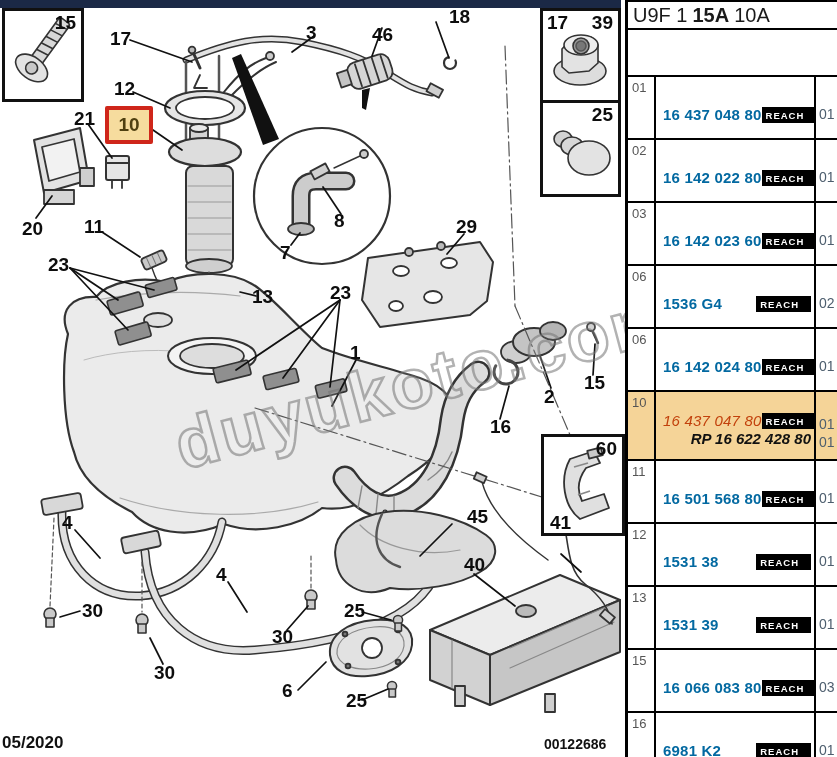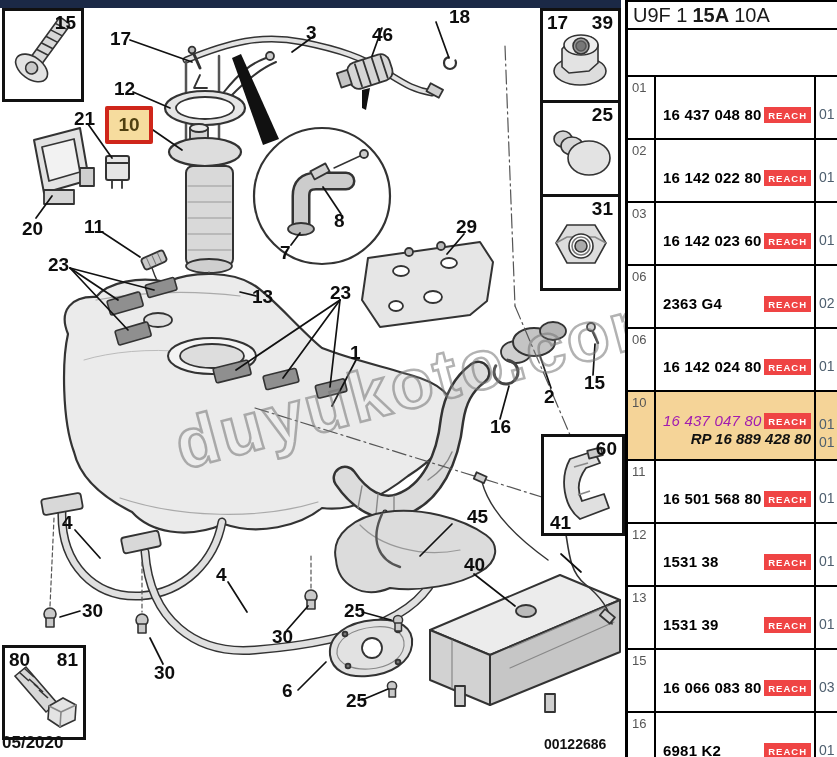--- a/index.html
+++ b/index.html
@@ -37,30 +37,30 @@
     border-top:2px solid #000;border-bottom:2px solid #000;
     display:flex;align-items:center;padding-left:5px;box-sizing:border-box;
     font:400 20px "Liberation Sans",sans-serif;color:#1a1a1a;gap:5px;
   }
   #hdr .b{font-weight:700;}
   #rows{position:absolute;left:0;top:75px;width:100%;border-top:2px solid #000;}
   .trow{display:flex;height:61px;border-bottom:2px solid #000;box-sizing:content-box;background:#fff;}
   .trow.hl{background:#f5d498;height:67px;}
   .tref{width:22px;border-right:2px solid #000;font:400 13px "Liberation Sans",sans-serif;color:#555;padding:3px 0 0 4px;}
   .tmain{flex:1;border-right:2px solid #000;display:flex;align-items:center;justify-content:space-between;padding:14px 3px 0 7px;min-width:0;}
-  .tpart{font:700 15px "Liberation Sans",sans-serif;color:#000000;letter-spacing:.2px;white-space:nowrap;}
+  .tpart{font:700 15px "Liberation Sans",sans-serif;color:#0369a1;letter-spacing:.2px;white-space:nowrap;}
   .reach{
-    background:#ef4444;color:#fff;font:700 9.5px "Liberation Sans",sans-serif;
-    letter-spacing:1px;padding:3px 4px 2px 4px;flex:none;
+    background:#000000;color:#fff;font:700 9.5px "Liberation Sans",sans-serif;
+    letter-spacing:1px;padding:3px 12px 2px 4px;flex:none;
   }
   .tqty{width:21px;display:flex;align-items:center;padding:12px 0 0 3px;font:400 14px "Liberation Sans",sans-serif;color:#4d5e6e;}
   
   .tmain.two{flex-direction:column;align-items:stretch;padding:10px 3px 2px 7px;justify-content:center;gap:1px;}
   .line1{display:flex;align-items:center;justify-content:space-between;}
-  .tpart.it{font-style:italic;font-weight:400;color:#a21caf;}
+  .tpart.it{font-style:italic;font-weight:400;color:#c2410c;}
   .rp{font:700 italic 15px "Liberation Sans",sans-serif;font-style:italic;text-align:right;color:#111;white-space:nowrap;}
   .tqty.two{flex-direction:column;align-items:flex-start;justify-content:center;padding-top:14px;gap:2px;}
 </style>
 </head>
 <body>
 
 <div id="diagram">
   <div id="topbar"></div>
 
   <svg id="artwork" width="625" height="757" viewBox="0 0 625 757">
@@ -355,63 +355,33 @@
     <span class="lbl tr">25</span>
     <svg width="75" height="91" viewBox="0 0 75 91">
       <g stroke="#333" stroke-width="1.6" fill="#e3e3e3">
         <ellipse cx="20" cy="36" rx="9" ry="8" fill="#d2d2d2"></ellipse>
         <ellipse cx="29" cy="43" rx="11" ry="9" fill="#d8d8d8"></ellipse>
         <ellipse cx="46" cy="55" rx="21" ry="17"></ellipse>
       </g>
     </svg>
   </div>
 
-  <div class="inset" style="left:540px;top:194px;width:75px;height:91px">
-    <span class="lbl tr">31</span>
-    <svg width="75" height="91" viewBox="0 0 75 91">
-      <g stroke="#333" stroke-width="1.6" fill="#ddd">
-        <path d="M13,46 L24,28 L52,28 L63,46 L52,66 L24,66 Z"></path>
-        <path d="M13,46 L24,40 L52,40 L63,46" fill="none" stroke="#888"></path>
-        <circle cx="38" cy="49" r="12" fill="#fff"></circle>
-        <circle cx="38" cy="49" r="9" fill="none" stroke="#777"></circle>
-        <circle cx="38" cy="49" r="6" fill="#aaa"></circle>
-      </g>
-    </svg>
-  </div>
 
   <div class="inset" style="left:541px;top:434px;width:78px;height:96px">
     <span class="lbl tr">60</span>
     <svg width="78" height="96" viewBox="0 0 78 96">
       <g stroke="#333" stroke-width="1.8" fill="#e0e0e0" stroke-linejoin="round">
         <path d="M26,22 L50,14 L56,26 L42,31 C34,42 33,54 38,64 L60,57 L65,71 L36,82 C20,70 15,42 26,22 Z"></path>
         <path d="M30,30 L44,26" stroke="#888"></path>
         <path d="M34,58 L46,54" stroke="#888"></path>
         <rect x="44" y="12" width="14" height="8" transform="rotate(-14 51 16)" fill="#c8c8c8"></rect>
       </g>
     </svg>
   </div>
 
-  <div class="inset" style="left:2px;top:645px;width:78px;height:89px">
-    <span class="lbl tl">80</span>
-    <span class="lbl tr">81</span>
-    <svg width="78" height="89" viewBox="0 0 78 89">
-      <g stroke="#333" stroke-width="1.6" fill="#d8d8d8">
-        <polygon points="10,28 21,19 52,55 41,64"></polygon>
-        <line x1="14" y1="24" x2="24" y2="33"></line>
-          <line x1="19" y1="20" x2="29" y2="29"></line>
-        <line x1="24" y1="31" x2="33" y2="39"></line>
-          <line x1="29" y1="36" x2="38" y2="44"></line>
-        <line x1="34" y1="42" x2="43" y2="50"></line>
-        <polygon points="44,58 58,50 71,57 70,72 55,79 43,71" fill="#e3e3e3"></polygon>
-        <line x1="44" y1="58" x2="56" y2="64" stroke="#888"></line>
-        <line x1="56" y1="64" x2="71" y2="57" stroke="#888"></line>
-        <line x1="56" y1="64" x2="55" y2="79" stroke="#888"></line>
-      </g>
-    </svg>
-  </div>
 
   <div id="date">05/2020</div>
   <div id="plate">00122686</div>
 </div>
 
 <div id="panel">
   <div id="hdr">
     <span>U9F 1</span>
     <span class="b">15A</span>
     <span>10A</span>
@@ -442,21 +412,21 @@
       <div class="tmain">
         <span class="tpart">16 142 023 60</span>
         <span class="reach">REACH</span>
       </div>
       <div class="tqty">01</div>
     </div>
 
     <div class="trow">
       <div class="tref">06</div>
       <div class="tmain">
-        <span class="tpart">2363 G4</span>
+        <span class="tpart">1536 G4</span>
         <span class="reach">REACH</span>
       </div>
       <div class="tqty">02</div>
     </div>
 
     <div class="trow">
       <div class="tref">06</div>
       <div class="tmain">
         <span class="tpart">16 142 024 80</span>
         <span class="reach">REACH</span>
@@ -464,21 +434,21 @@
       <div class="tqty">01</div>
     </div>
 
     <div class="trow hl">
       <div class="tref">10</div>
       <div class="tmain two">
         <div class="line1">
           <span class="tpart it">16 437 047 80</span>
           <span class="reach">REACH</span>
         </div>
-        <div class="rp">RP 16 889 428 80</div>
+        <div class="rp">RP 16 622 428 80</div>
       </div>
       <div class="tqty two">
         <span>01</span>
         <span>01</span>
       </div>
     </div>
 
     <div class="trow">
       <div class="tref">11</div>
       <div class="tmain">

